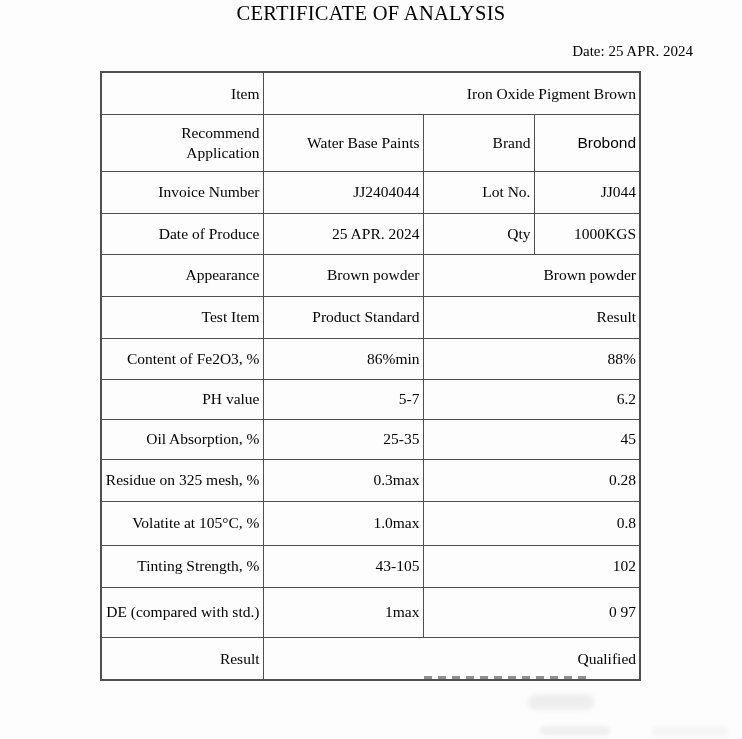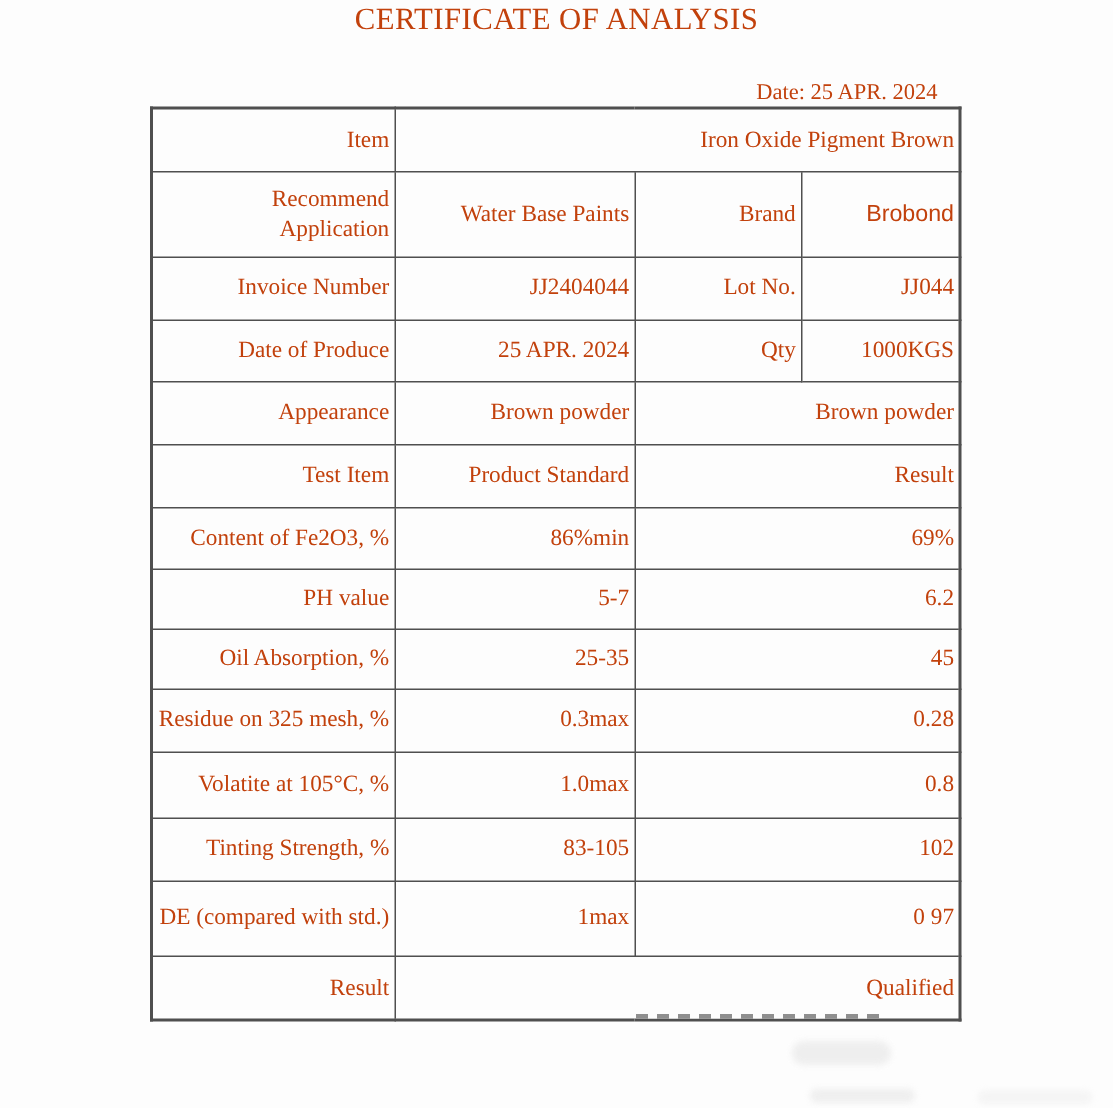--- a/index.html
+++ b/index.html
@@ -2,41 +2,41 @@
 <html><head>
 <meta charset="utf-8">
 <style>
   html, body { margin: 0; padding: 0; background: #ffffff; }
   .page {
     position: relative;
     width: 742px;
     height: 739px;
     background: #fdfdfd;
     font-family: "Liberation Serif", serif;
-    color: #c2410c;
+    color: #000000;
     overflow: hidden;
   }
   .doc-title {
     position: absolute;
     top: 2px;
     left: 0;
     width: 100%;
     text-align: center;
     font-size: 20.5px;
     font-weight: normal;
     letter-spacing: 0.3px;
     margin: 0;
   }
   .doc-date {
     position: absolute;
-    top: 54px;
+    top: 43px;
     left: 0;
     width: 100%;
     box-sizing: border-box;
-    padding-right: 117px;
+    padding-right: 49px;
     text-align: right;
     font-size: 15px;
   }
   table.coa {
     position: absolute;
     left: 100px;
     top: 71px;
     width: 539px;
     border-collapse: collapse;
     table-layout: fixed;
@@ -134,21 +134,21 @@
 
       <tr class="h42">
         <td>Test Item</td>
         <td>Product Standard</td>
         <td colspan="2">Result</td>
       </tr>
 
       <tr class="h41">
         <td>Content of Fe2O3, %</td>
         <td>86%min</td>
-        <td colspan="2">69%</td>
+        <td colspan="2">88%</td>
       </tr>
 
       <tr class="h40">
         <td>PH value</td>
         <td>5-7</td>
         <td colspan="2">6.2</td>
       </tr>
 
       <tr class="h40">
         <td>Oil Absorption, %</td>
@@ -164,21 +164,21 @@
 
 
       <tr class="h44">
         <td>Volatite at 105°C, %</td>
         <td class="va-top">1.0max</td>
         <td colspan="2" class="pad-down">0.8</td>
       </tr>
 
       <tr class="h42">
         <td>Tinting Strength, %</td>
-        <td>83-105</td>
+        <td>43-105</td>
         <td colspan="2">102</td>
       </tr>
 
       <tr class="h50">
         <td>DE (compared with std.)</td>
         <td>1max</td>
         <td colspan="2">0 97</td>
       </tr>
 
       <tr class="h43">

